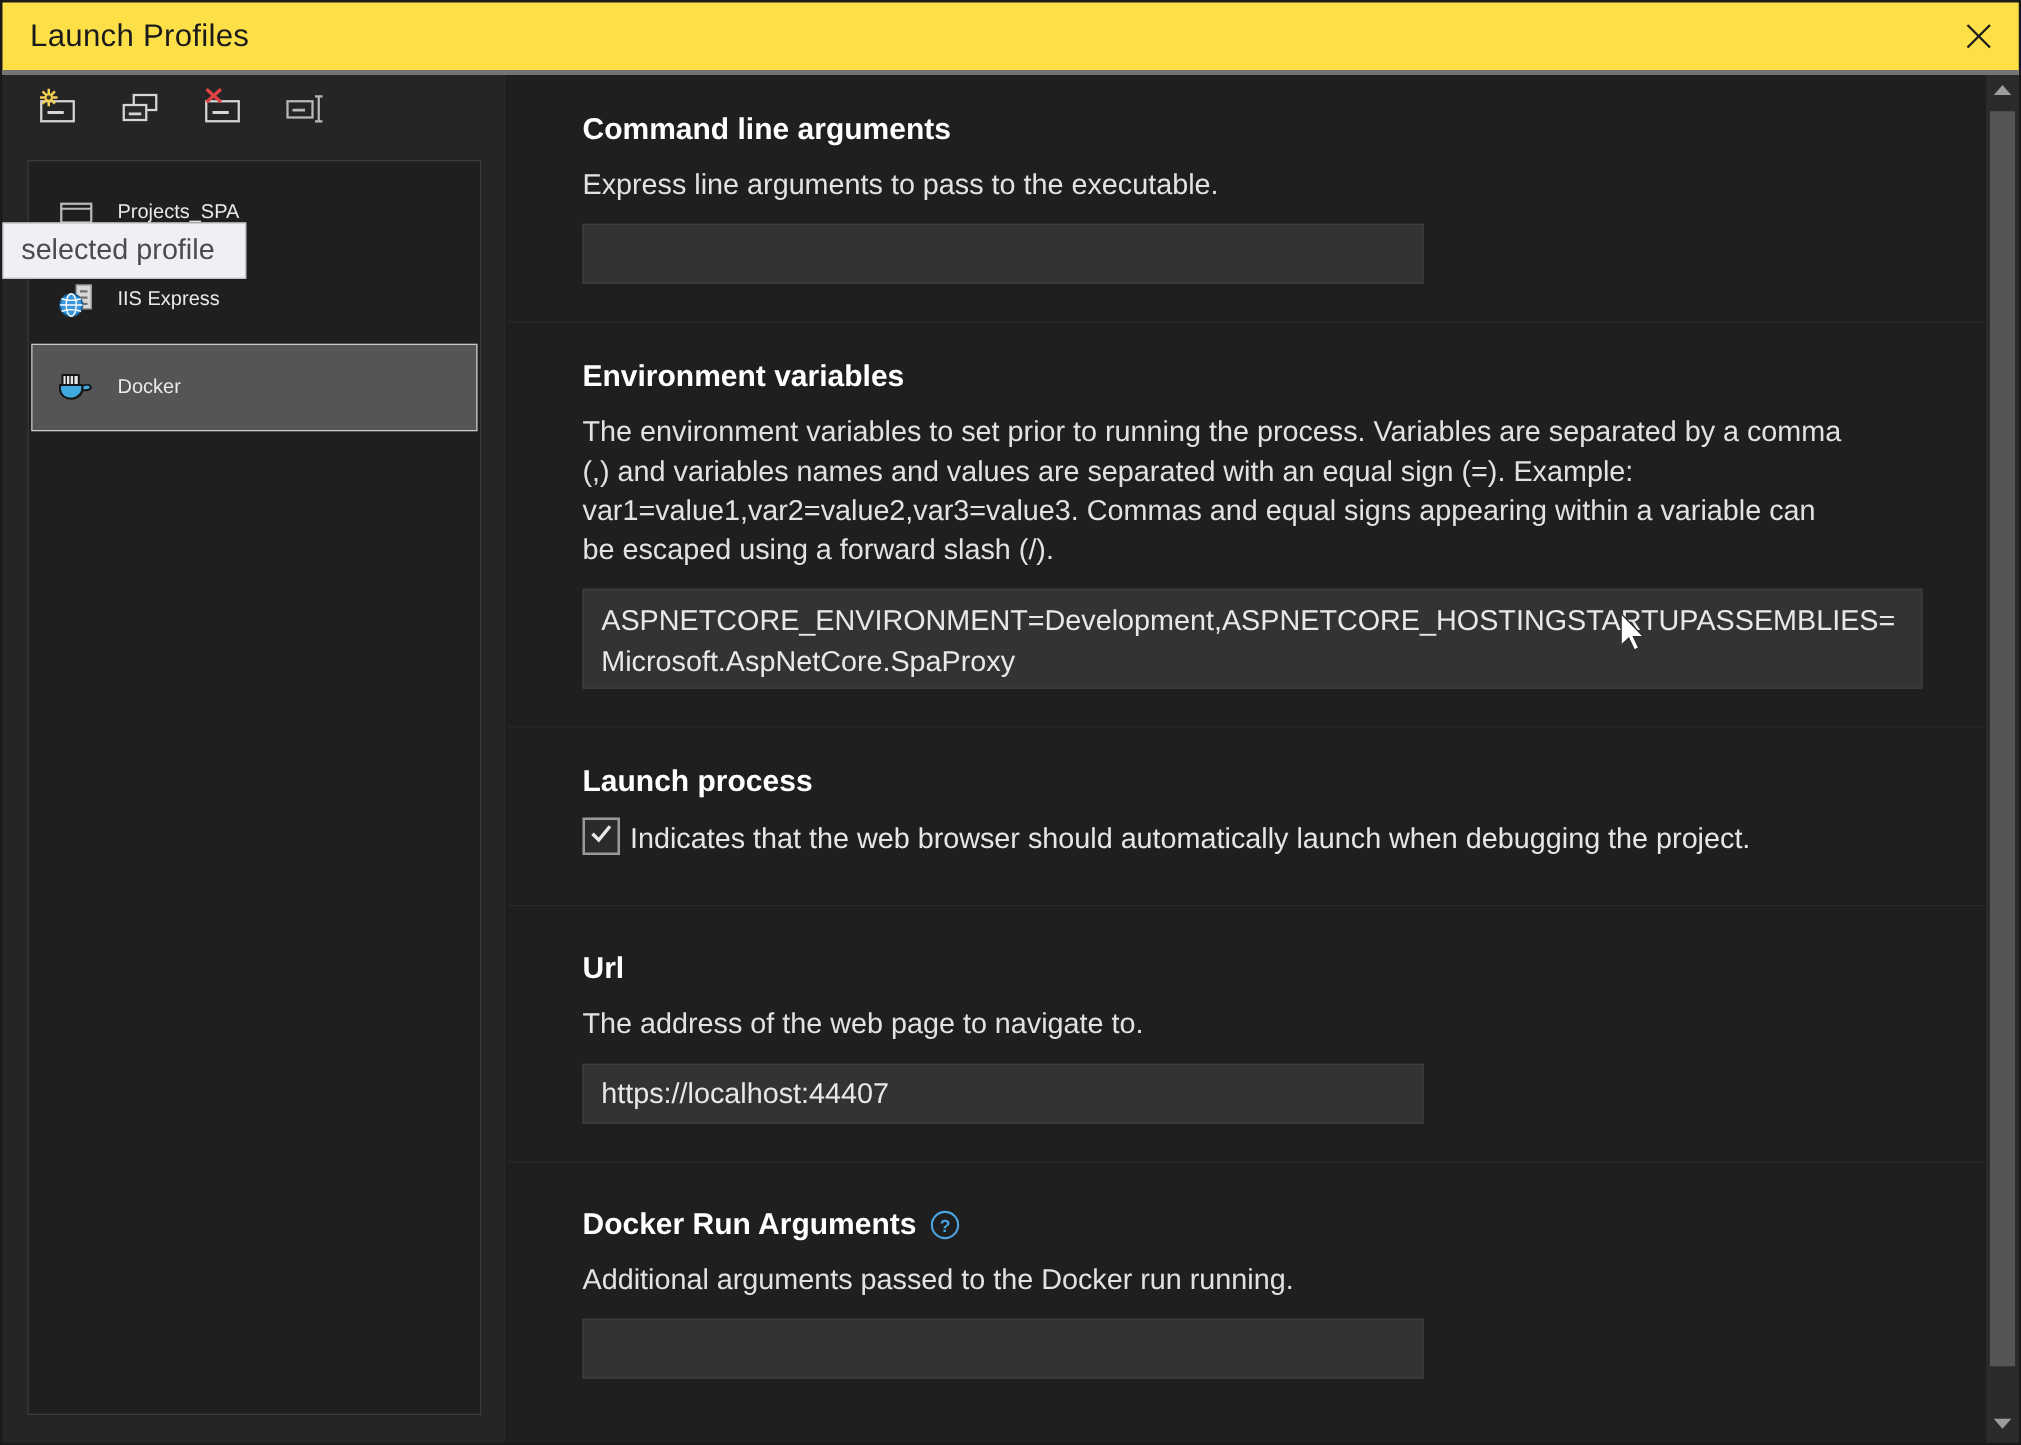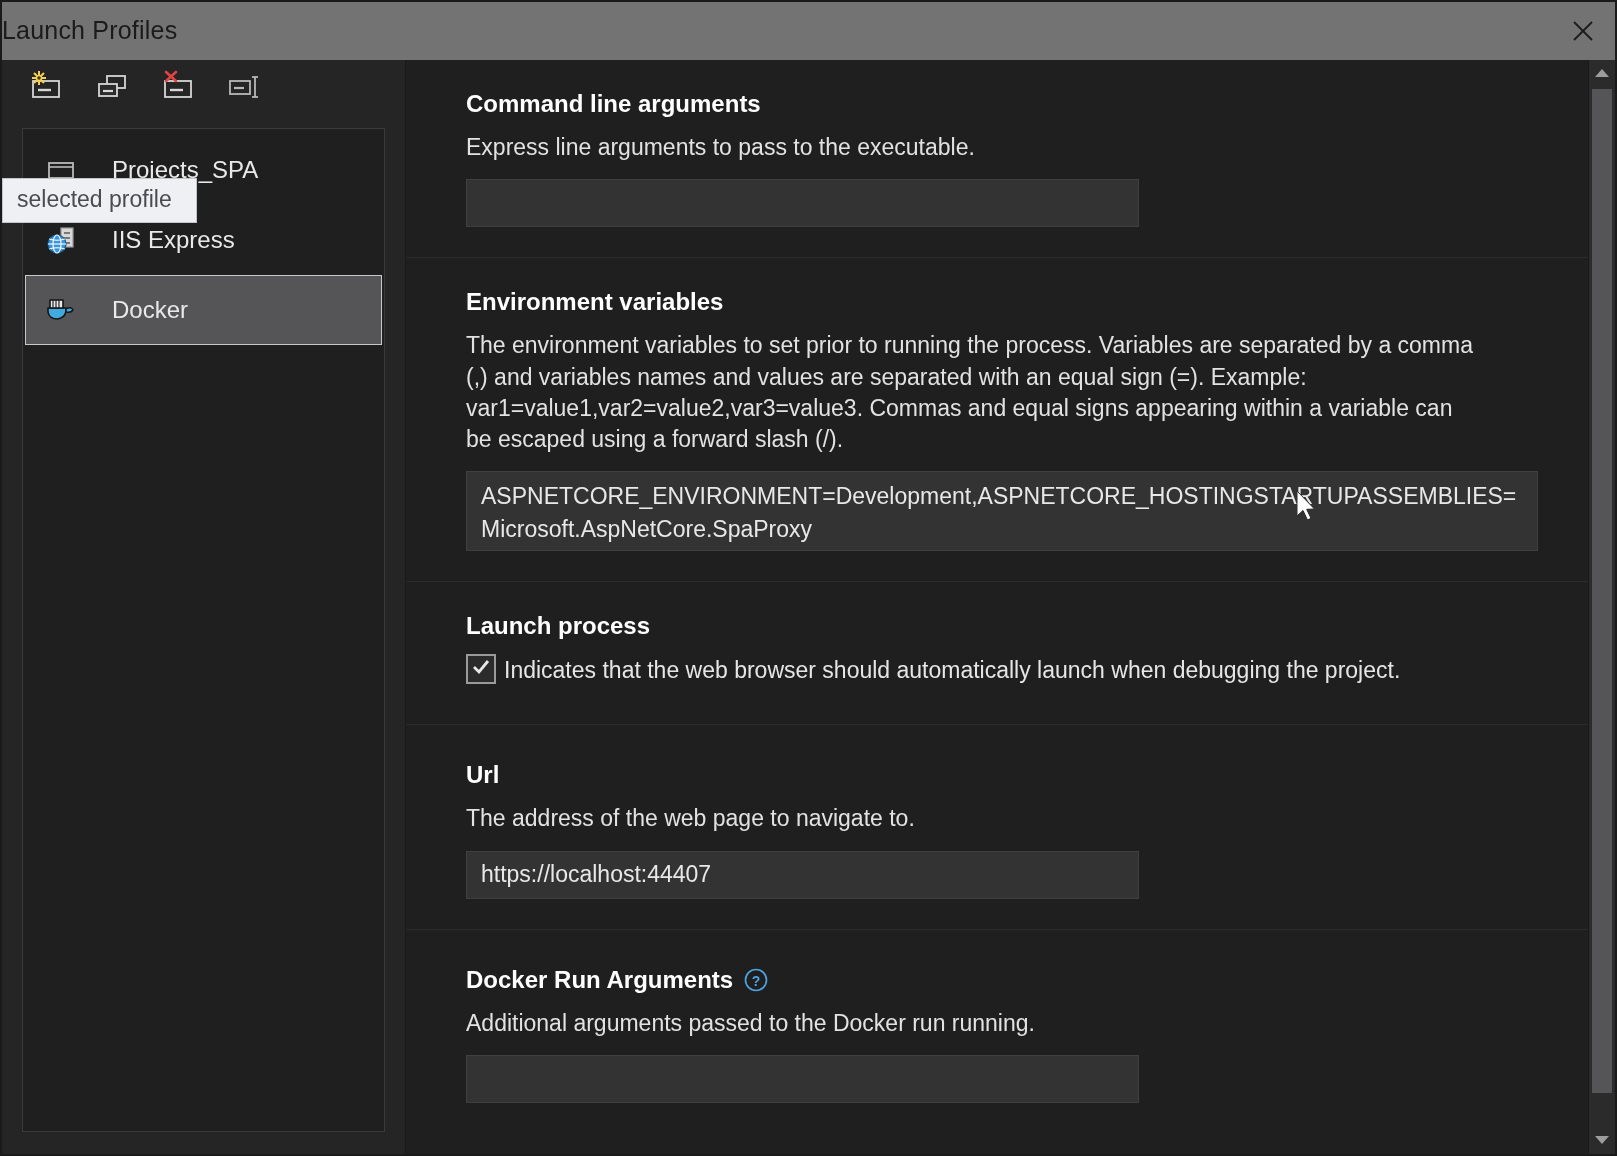--- a/index.html
+++ b/index.html
@@ -12,24 +12,25 @@
   .window {
     position: relative;
     width: 1617px; height: 1156px;
     background: #1f1f1f;
     border: 2px solid #1a1a1a;
     display: flex; flex-direction: column;
   }
   
   .titlebar {
     height: 58px; min-height: 58px;
-    background: #737373;
+    background: #fde047;
     display: flex; align-items: center;
     justify-content: space-between;
-    border-bottom: 1px solid #737373;
+    padding-left: 22px;
+    border-bottom: 4px solid #737373;
   }
   .title-text {
     font-size: 25px; color: #1b1b1b;
     font-weight: 400; letter-spacing: .2px;
   }
   .close-btn {
     width: 64px; height: 56px;
     display: flex; align-items: center; justify-content: center;
     cursor: pointer;
   }
@@ -68,21 +69,21 @@
     padding-left: 18px; gap: 16px;
     cursor: pointer;
     border: 1px solid transparent;
     margin: 0 2px;
   }
   .profile-item.selected {
     background: #555557;
     border: 1px solid #c8c8c8;
   }
   .profile-icon { width: 34px; height: 34px; display: flex; align-items: center; justify-content: center; }
-  .profile-label { font-size: 24px; color: #e9e9e9; margin-left: 18px; }
+  .profile-label { font-size: 16px; color: #e9e9e9; }
   
   .tooltip {
     position: absolute;
     left: 0px; top: 118px;
     background: #eff0f4;
     color: #4a4a52;
     border: 1px solid #c4c4cc;
     padding: 7px 24px 9px 14px;
     font-size: 23px;
     z-index: 40;

